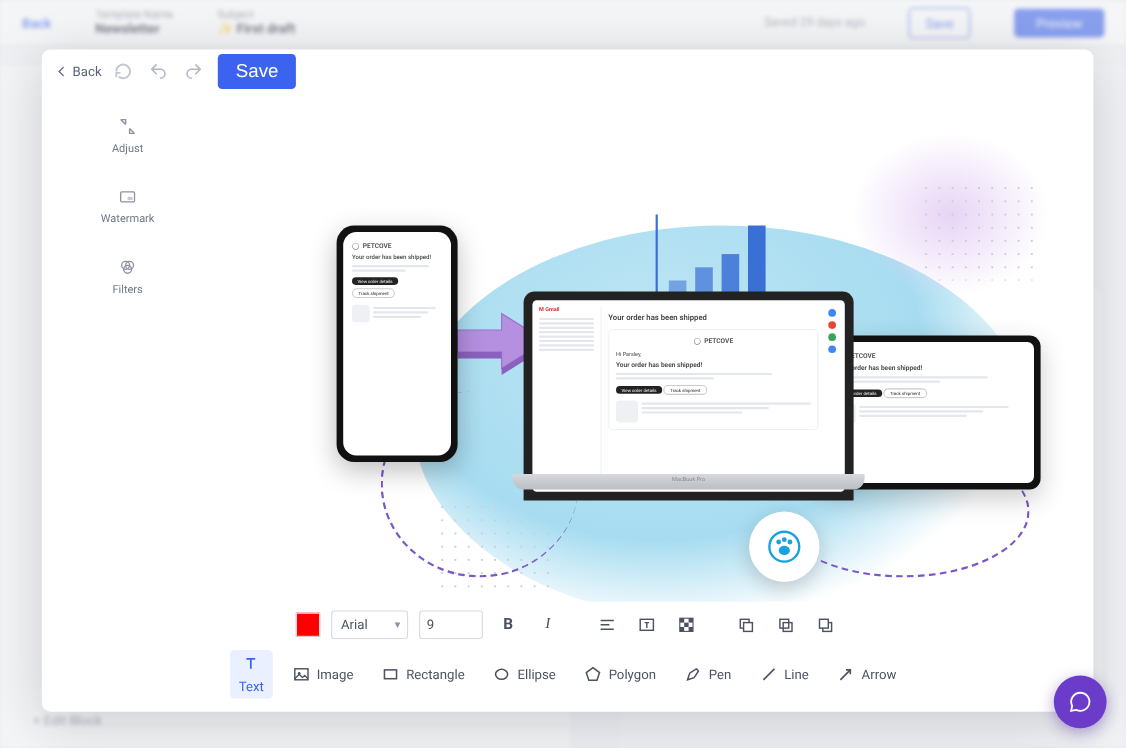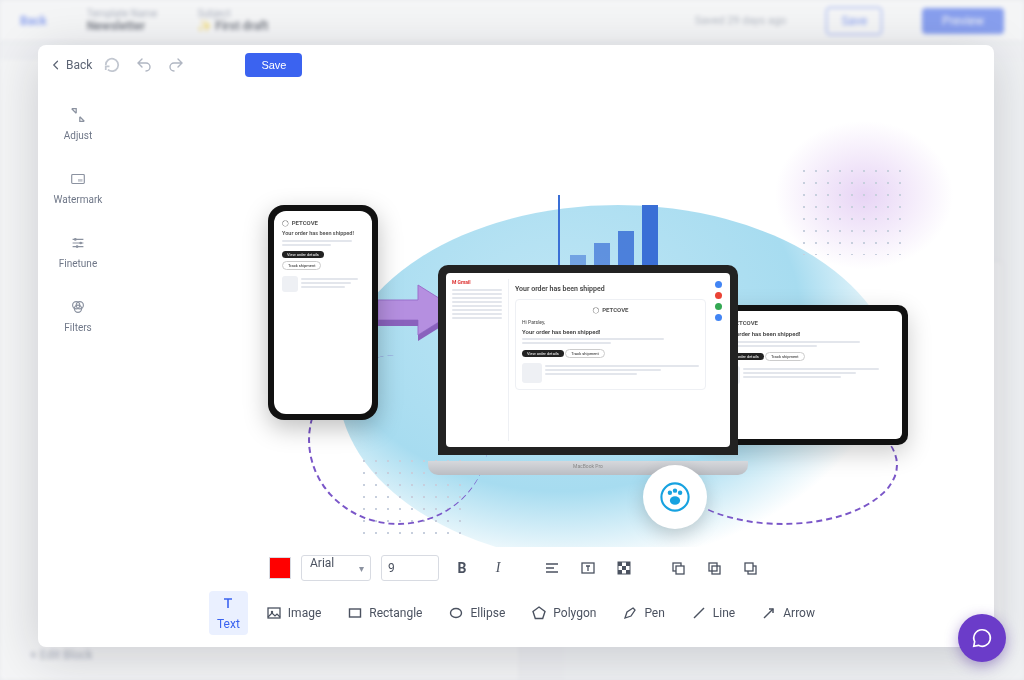--- a/index.html
+++ b/index.html
@@ -67,31 +67,31 @@
   .ed-top .back { display:flex; align-items:center; gap:4px; color:#5c6474; cursor:pointer; }
   .ed-top .center { flex:1; display:flex; justify-content:center; align-items:center; gap:12px; color:#6a7182; }
   .ed-top .center .dim { color:#454c5c; }
   .ed-top .vbar { width:1px; height:16px; background:#e0e2e6; }
   .ed-top .zoom { display:flex; align-items:center; gap:8px; }
   .ed-top .zoom span.btn { width:16px; text-align:center; cursor:pointer; color:#6a7182;}
   .ed-top .right { display:flex; align-items:center; gap:12px; }
   .ed-top .icon-btn { width:20px;height:20px; display:flex;align-items:center;justify-content:center; color:#b5bbc6; cursor:pointer;}
   .save-btn {
     background:#3b63f0; color:#fff; border:none; padding:6px 16px; border-radius:4px;
-    font-size:11px; font-weight:500; cursor:pointer;margin-left:47px;
+    font-size:17px; font-weight:500; cursor:pointer;
   }
 
   
   .ed-body { flex:1; display:flex; min-height:0; }
 
   
   .rail {
     width: 80px;
     padding: 10px 8px;
-    display:flex; flex-direction:column; gap:8px;
+    display:flex; flex-direction:column; gap:8px;margin-left:38px;
   }
   .rail-item {
     display:flex; flex-direction:column; align-items:center; justify-content:center;
     height:56px; border-radius:6px; font-size:10px; color:#6f7788; gap:6px;
     cursor:pointer;
   }
   .rail-item.active { background:#eaf0ff; color:#3b63f0; }
   .rail-item .ic { width:18px; height:18px; display:flex; align-items:center; justify-content:center; }
   .rail-item svg { width:18px; height:18px; }
 
@@ -112,21 +112,21 @@
     padding: 8px 0 12px;
     display:flex; flex-direction:column; align-items:center; gap:10px;
     font-size:12px; color:#4b5260;
   }
   .style-row, .tool-row {
     display:flex; align-items:center; gap:10px;
   }
   .swatch { width:22px; height:22px; background:#ff0000; border:1px solid #d8dbe2; }
   .select {
     height:26px; border:1px solid #d8dbe2; border-radius:3px; background:#fff;
-    display:flex; align-items:flex-start; padding:0 20px 0 8px; font-size:12px; color:#4b5260;
+    display:flex; align-items:center; padding:0 20px 0 8px; font-size:12px; color:#4b5260;
     position:relative; min-width:70px;
   }
   .select .caret { position:absolute; right:6px; top:50%; transform:translateY(-50%); font-size:10px; color:#8b92a0;}
   .num-input {
     height:26px; width:58px; border:1px solid #d8dbe2; border-radius:3px; padding:0 6px;
     display:flex; align-items:center; font-size:12px; color:#4b5260;
   }
   .ib {
     width:26px; height:26px; display:flex; align-items:center; justify-content:center;
     color:#4b5260; cursor:pointer; border-radius:3px;
@@ -154,21 +154,21 @@
 
   
   .blob1{position:absolute;width:560px;height:360px;left:220px;top:120px;background:radial-gradient(ellipse at 40% 30%, #bfe6f5 0%, #a7dcf0 50%, rgba(167,220,240,0) 72%);border-radius:50%;}
   .blob2{position:absolute;width:180px;height:150px;right:40px;top:35px;background:radial-gradient(ellipse, #e7d4f5 0%, rgba(231,212,245,0) 70%);border-radius:50%;}
   .dots{position:absolute;background-image:radial-gradient(#c7cfdd 1px, transparent 1px);background-size:12px 12px;}
   .chart{position:absolute;left:440px;top:110px;width:120px;height:80px;}
   .chart .axis{position:absolute;left:0;bottom:0;width:100%;height:100%;border-left:2px solid #3a6fd6;border-bottom:2px solid #3a6fd6;}
   .chart .bar{position:absolute;bottom:2px;width:16px;background:#3a6fd6;}
   .phone{position:absolute;left:150px;top:120px;width:110px;height:215px;border-radius:16px;background:#111;box-shadow:0 8px 24px rgba(0,0,0,0.25);padding:6px;}
   .phone .screen{background:#fff;border-radius:12px;width:100%;height:100%;padding:8px;font-size:5px;color:#555;overflow:hidden;}
-  .laptop{position:absolute;left:310px;top:180px;width:320px;height:210px;}
+  .laptop{position:absolute;left:310px;top:180px;width:320px;height:180px;}
   .laptop .lid{position:absolute;top:0;left:10px;right:10px;height:190px;background:#222;border-radius:10px 10px 0 0;padding:8px;}
   .laptop .screenL{background:#fff;border-radius:4px;width:100%;height:100%;font-size:6px;color:#444;overflow:hidden;padding:6px;}
   .laptop .base{position:absolute;bottom:0;left:0;right:0;height:14px;background:linear-gradient(#d6d8dc,#babdc3);border-radius:0 0 10px 10px;}
   .tablet{position:absolute;left:590px;top:220px;width:200px;height:140px;background:#111;border-radius:10px;padding:6px;box-shadow:0 8px 24px rgba(0,0,0,0.2);}
   .tablet .screenT{background:#fff;border-radius:6px;height:100%;font-size:5px;color:#444;padding:8px;overflow:hidden;}
   .paw-badge{position:absolute;left:525px;top:380px;width:64px;height:64px;border-radius:50%;background:#fff;box-shadow:0 6px 18px rgba(0,0,0,0.18);display:flex;align-items:center;justify-content:center;}
   .paw-badge svg{width:34px;height:34px;}
   .mini-head{font-size:6px;color:#555;display:flex;align-items:center;gap:3px;margin-bottom:4px;}
   .mini-line{height:2px;background:#e3e6ec;margin:2px 0;border-radius:1px;}
   .mini-btn{display:inline-block;background:#222;color:#fff;border-radius:8px;padding:1px 5px;font-size:4px;margin-top:3px;}
@@ -243,31 +243,20 @@
         <span>Adjust</span>
       </div>
       <div class="rail-item">
         <span class="ic">
             <svg viewBox="0 0 20 20">
               <rect x="3" y="5" width="14" height="10" rx="1" fill="none" stroke="#8b92a0" stroke-width="1.3"></rect>
               <rect x="10" y="10" width="5" height="3" fill="#8b92a0" opacity="0.5"></rect>
             </svg>
           </span>
         <span>Watermark</span>
-      </div>
-      <div class="rail-item">
-        <span class="ic">
-            <svg viewBox="0 0 20 20">
-              <path d="M4 6h12M4 10h12M4 14h12" stroke="#8b92a0" stroke-width="1.3"></path>
-              <circle cx="7" cy="6" r="1.5" fill="#8b92a0"></circle>
-              <circle cx="13" cy="10" r="1.5" fill="#8b92a0"></circle>
-              <circle cx="9" cy="14" r="1.5" fill="#8b92a0"></circle>
-            </svg>
-          </span>
-        <span>Finetune</span>
       </div>
       <div class="rail-item">
         <span class="ic">
             <svg viewBox="0 0 20 20">
               <circle cx="8" cy="8" r="4" fill="none" stroke="#8b92a0" stroke-width="1.3"></circle>
               <circle cx="12" cy="8" r="4" fill="none" stroke="#8b92a0" stroke-width="1.3"></circle>
               <circle cx="10" cy="12" r="4" fill="none" stroke="#8b92a0" stroke-width="1.3"></circle>
             </svg>
           </span>
         <span>Filters</span>

